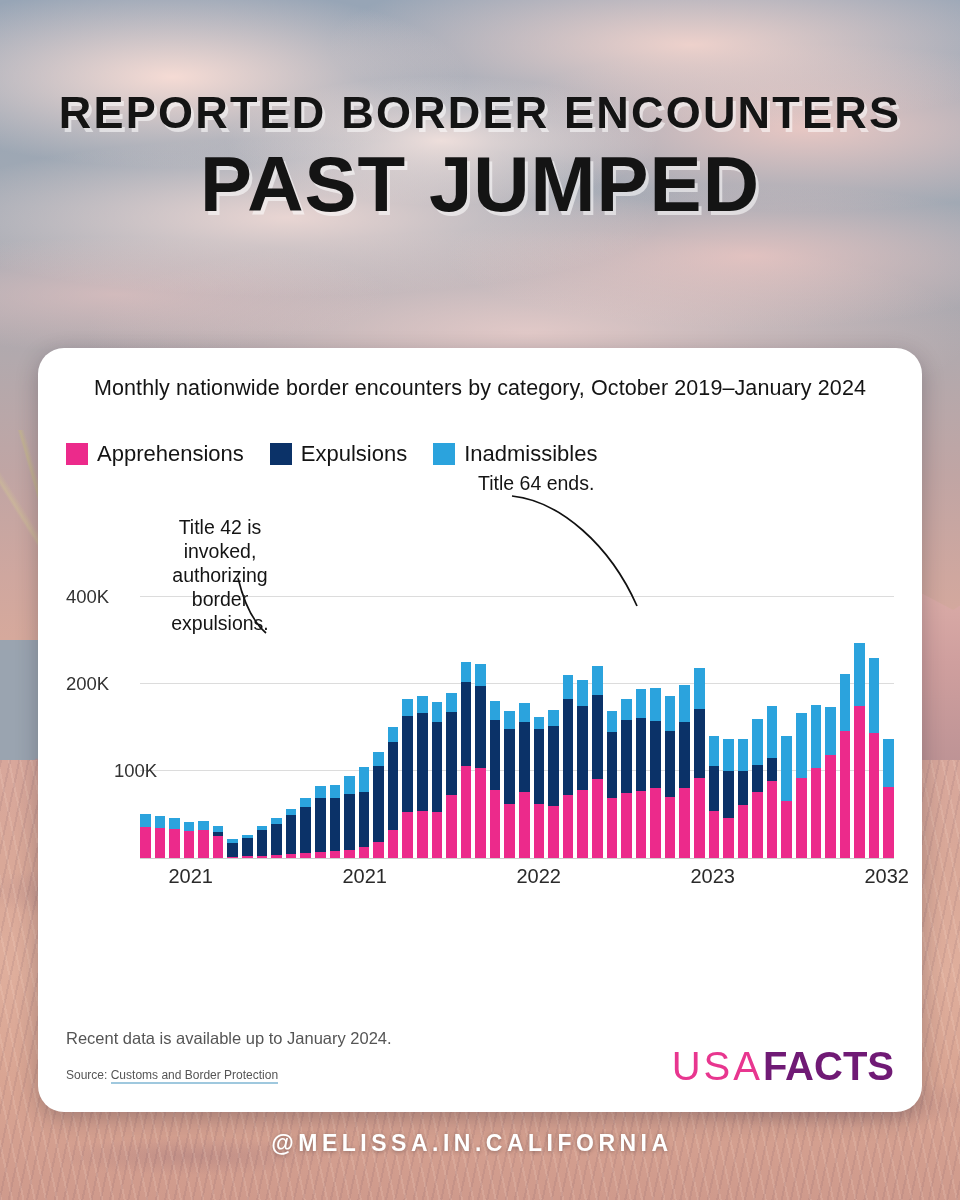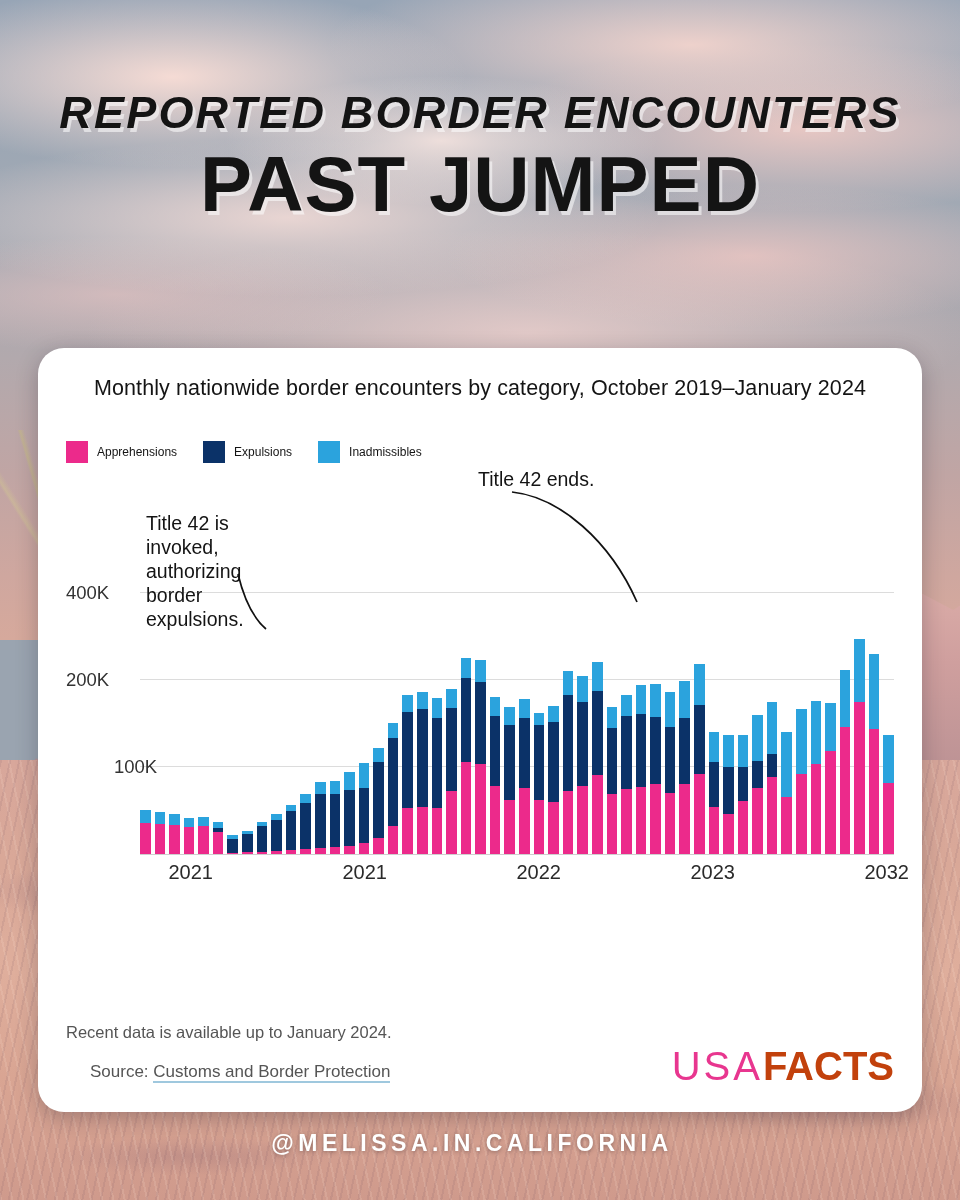--- a/index.html
+++ b/index.html
@@ -66,42 +66,42 @@
       linear-gradient(88deg, rgba(170,154,116,.0) 48%, rgba(190,176,136,.55) 49%, rgba(190,176,136,0) 51%);
   }
 
   
   #headline {
     position:absolute; z-index:3; left:0; right:0; top:88px;
     text-align:center; color:#141414;
     text-shadow:3px 4px 0 rgba(255,255,255,.55);
     font-weight:bold; letter-spacing:1.5px;
   }
-  .hl-1 { font-size:45px; line-height:50px; letter-spacing:2.2px;font-style:italic; }
+  .hl-1 { font-size:45px; line-height:50px; letter-spacing:2.2px; }
   .hl-2 { font-size:78px; line-height:84px; letter-spacing:1px; margin-top:4px; }
   .hl-3 { font-size:41px; line-height:48px; letter-spacing:2.4px; margin-top:6px; }
 
   
   #card {
     position:absolute; z-index:4;
     left:38px; top:348px; width:884px; height:764px;
     background:#ffffff; border-radius:26px;
     box-shadow:0 6px 22px rgba(30,25,40,.28);
     padding:26px 28px 0 28px;
   }
   #chart-title {
     font-size:21.5px; line-height:29px; color:#141414;
     letter-spacing:.1px; max-width:830px;text-align:center;
   }
 
   
   #legend { display:flex; align-items:center; gap:26px; margin-top:38px; }
   .lg-item { display:flex; align-items:center; gap:9px; }
   .lg-sw { width:22px; height:22px; display:block; }
-  .lg-lb { font-size:12px; color:#141414; }
+  .lg-lb { font-size:22px; color:#141414; }
 
   
   #plot {
     position:relative; margin-top:26px; height:400px; width:828px;
   }
   .ylab {
     position:absolute; left:0; width:64px; text-align:left;
     font-size:18.5px; color:#333; transform:translateY(-50%);
   }
   .gridline {
@@ -120,36 +120,36 @@
   .xticks { position:absolute; left:74px; right:0; bottom:0; height:30px; }
   .xtick {
     position:absolute; transform:translateX(-50%);
     font-size:20px; color:#2a2a2a; top:2px;
   }
 
   
   .anno {
     position:absolute; font-size:19.5px; line-height:24px; color:#141414;
   }
-  #anno-invoked { left:80px; top:22px; width:148px; text-align:left; }
+  #anno-invoked { left:80px; top:22px; width:148px; text-align:center; }
   #anno-ends    { left:412px; top:-22px; white-space:nowrap; }
   .anno-svg { position:absolute; left:74px; top:-40px; width:760px; height:420px;
               overflow:visible; pointer-events:none; }
 
   
   #footer { position:absolute; left:28px; right:28px; bottom:30px; }
   #foot-note { font-size:16.5px; color:#555; }
-  #foot-src  { font-size:17px; color:#555; margin-top:20px;margin-left:24px; }
+  #foot-src  { font-size:12px; color:#555; margin-top:20px; }
   #foot-src a { color:#555; text-decoration:none; border-bottom:2px solid #9fc8de; }
   #logo {
     position:absolute; right:0; bottom:-4px;
     font-size:40px; letter-spacing:.5px; line-height:40px; white-space:nowrap;
   }
   #logo .usa   { color:#E8368F; font-weight:normal; letter-spacing:3px; }
-  #logo .facts { color:#c2410c; font-weight:bold; letter-spacing:0px; }
+  #logo .facts { color:#701a75; font-weight:bold; letter-spacing:0px; }
 
   
   #handle {
     position:absolute; z-index:5; left:0; right:16px; top:1130px;
     text-align:center; color:#fff; font-size:23px; font-weight:bold;
     letter-spacing:4.5px; text-shadow:0 1px 4px rgba(60,40,40,.45);
   }
 </style>
 </head>
 <body>
@@ -457,21 +457,21 @@
         <div class="xtick" style="left: 75.9615%;">2023</div>
         <div class="xtick" style="left: 99.0385%;">2032</div>
       </div>
 
     <svg class="anno-svg" viewBox="0 0 760 420">
       <path d="M 98 125 C 104 150, 112 168, 126 180" fill="none" stroke="#111" stroke-width="1.7"></path>
       <path d="M 372 43 C 420 48, 470 92, 497 153" fill="none" stroke="#111" stroke-width="1.7"></path>
     </svg>
 
     <div class="anno" id="anno-invoked">Title 42 is invoked, authorizing border expulsions.</div>
-    <div class="anno" id="anno-ends">Title 42 ends.</div>
+    <div class="anno" id="anno-ends">Title 64 ends.</div>
   </div>
 
   <div id="footer">
     <div id="foot-note">Recent data is available up to January 2024.</div>
     <div id="foot-src">
       <span>Source: </span><a href="#">Customs and Border Protection</a>
     </div>
     <div id="logo">
       <span class="usa">USA</span><span class="facts">FACTS</span>
     </div>

